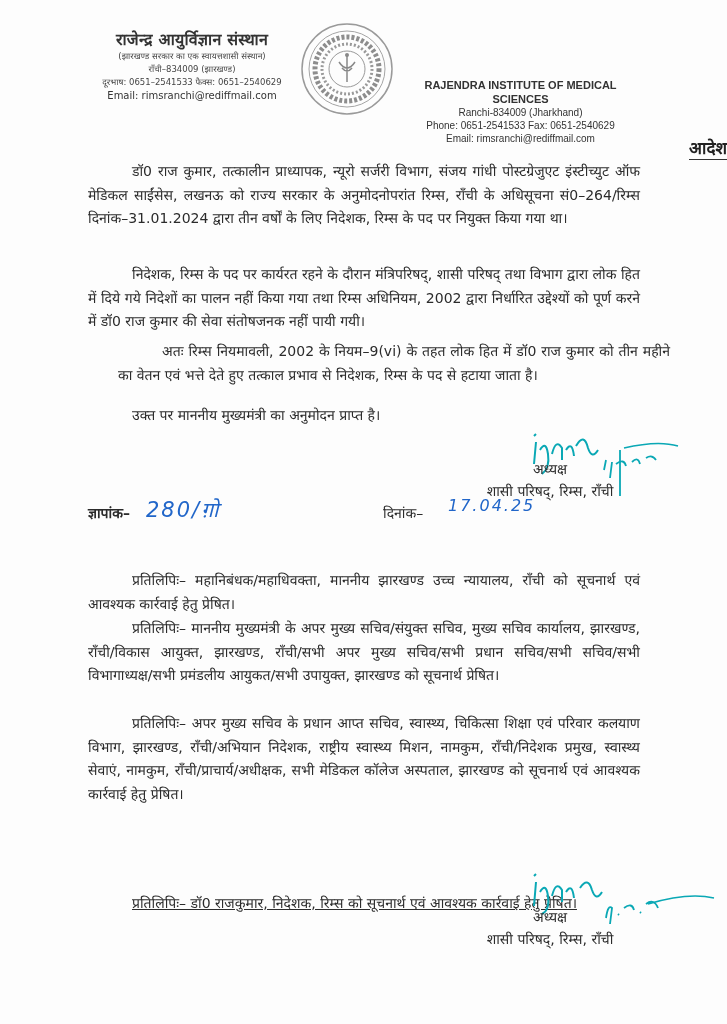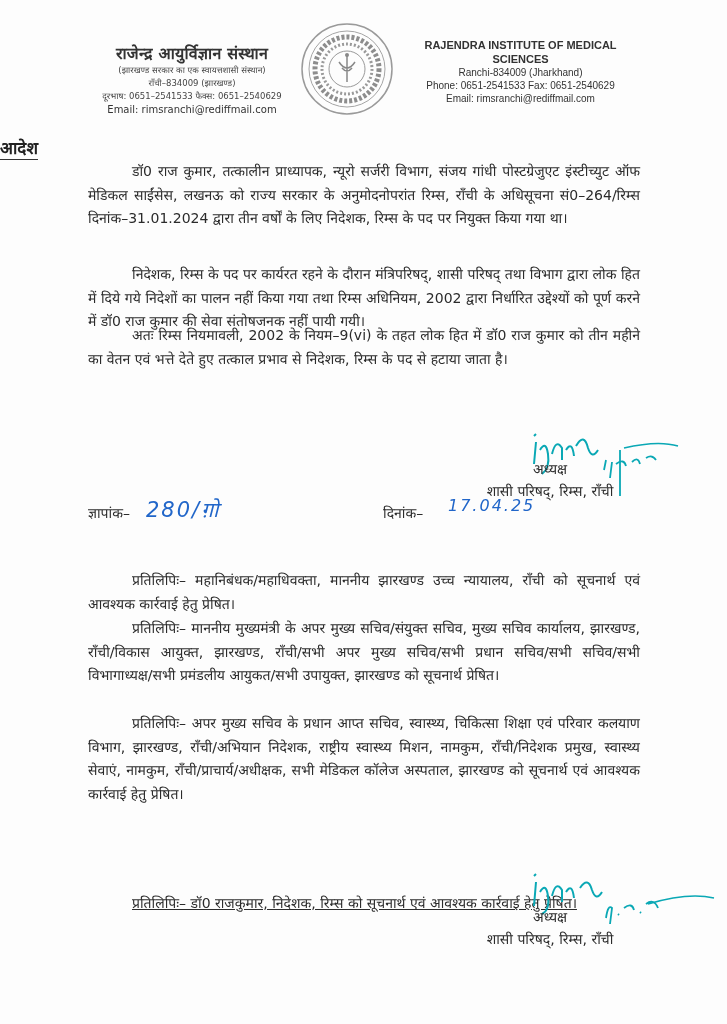--- a/index.html
+++ b/index.html
@@ -3,32 +3,32 @@
 <meta charset="utf-8">
 <style>
   html, body { margin: 0; padding: 0; }
   body {
     width: 727px; height: 1024px; background: #ffffff; position: relative; overflow: hidden;
     font-family: "DejaVu Sans", sans-serif; color: #2a2a2a;
   }
   .page { position: absolute; left: 0; top: 0; width: 727px; height: 1024px; background: #fdfdfd; }
 
   
-  .lh-left { position: absolute; left: 82px; top: 30px; width: 220px; text-align: center; color: #333; margin-top: 14px; }
+  .lh-left { position: absolute; left: 82px; top: 30px; width: 220px; text-align: center; color: #333; }
   .lh-left .t1 { font-size: 16px; font-weight: bold; line-height: 20px; letter-spacing: 0.2px; }
   .lh-left .t2 { font-size: 8.5px; line-height: 13px; color: #444; }
   .lh-left .t3 { font-size: 10px; line-height: 14px; color: #333; }
   .lh-right { position: absolute; left: 398px; top: 38px; width: 245px; text-align: center; color: #333;
     font-family: "Liberation Sans", sans-serif; }
-  .lh-right .r1 { font-size: 11px; font-weight: bold; line-height: 14px; }
+  .lh-right .r1 { font-size: 11px; font-weight: bold; line-height: 14px; margin-top: 40px; }
   .lh-right .r2 { font-size: 10px; line-height: 13px; }
   .emblem { position: absolute; left: 300px; top: 22px; width: 94px; height: 94px; }
 
   
-  .title { position: absolute; left: 0; width: 727px; top: 136px; text-align: left; }
+  .title { position: absolute; left: 0; width: 727px; top: 136px; text-align: right; }
   .title span { font-size: 17px; font-weight: bold; border-bottom: 1.5px solid #333; padding-bottom: 1px; color: #222; }
   .para { position: absolute; left: 88px; width: 552px; font-size: 14px; line-height: 23.5px;
     text-align: justify; text-align-last: left; color: #2b2b2b; }
   .para .indent { display: inline-block; width: 44px; }
 
   .sig-block { position: absolute; text-align: center; font-size: 14px; line-height: 22px; color: #2b2b2b; }
   .hand { position: absolute; font-family: "DejaVu Sans", sans-serif; font-style: italic; }
   .hand-blue { color: #2166c9; }
   .hand-teal { color: #0aa8b5; }
   .ref-line { position: absolute; left: 88px; top: 497px; width: 560px; height: 28px; font-size: 14px; color: #2b2b2b; }
@@ -64,37 +64,38 @@
     <div class="r2">Phone: 0651-2541533 Fax: 0651-2540629</div>
     <div class="r2">Email: rimsranchi@rediffmail.com</div>
   </div>
 
   <div class="title">
     <span>आदेश</span>
   </div>
 
   <div class="para" style="top:160px;"><span class="indent"></span><span>डॉ0 राज कुमार, तत्कालीन प्राध्यापक, न्यूरो सर्जरी विभाग, संजय गांधी पोस्टग्रेजुएट इंस्टीच्युट ऑफ मेडिकल साईंसेस, लखनऊ को राज्य सरकार के अनुमोदनोपरांत रिम्स, राँची के अधिसूचना सं0–264/रिम्स दिनांक–31.01.2024 द्वारा तीन वर्षों के लिए निदेशक, रिम्स के पद पर नियुक्त किया गया था।</span></div>
   <div class="para" style="top:263px;"><span class="indent"></span><span>निदेशक, रिम्स के पद पर कार्यरत रहने के दौरान मंत्रिपरिषद्, शासी परिषद् तथा विभाग द्वारा लोक हित में दिये गये निदेशों का पालन नहीं किया गया तथा रिम्स अधिनियम, 2002 द्वारा निर्धारित उद्देश्यों को पूर्ण करने में डॉ0 राज कुमार की सेवा संतोषजनक नहीं पायी गयी।</span></div>
-  <div class="para" style="top:324px;"><span class="indent"></span><span>अतः रिम्स नियमावली, 2002 के नियम–9(vi) के तहत लोक हित में डॉ0 राज कुमार को तीन महीने का वेतन एवं भत्ते देते हुए तत्काल प्रभाव से निदेशक, रिम्स के पद से हटाया जाता है।</span></div>
+  <div class="para" style="top:340px;margin-left:30px;"><span class="indent"></span><span>अतः रिम्स नियमावली, 2002 के नियम–9(vi) के तहत लोक हित में डॉ0 राज कुमार को तीन महीने का वेतन एवं भत्ते देते हुए तत्काल प्रभाव से निदेशक, रिम्स के पद से हटाया जाता है।</span></div>
+  <div class="para" style="top:404px;"><span class="indent"></span><span>उक्त पर माननीय मुख्यमंत्री का अनुमोदन प्राप्त है।</span></div>
 
   <div class="hand hand-teal" style="left:528px; top:420px;">
     <svg width="170" height="80" viewBox="0 0 170 80">
       <path d="M6 16 L8 14 M8 22 L6 44 M12 30 Q18 20 20 34 Q22 48 14 54 M24 34 Q28 18 34 28 L34 40 M38 30 Q44 20 46 36 M48 26 Q56 12 60 28 Q64 40 70 30" fill="none" stroke="#0aa8b5" stroke-width="2"></path>
       <path d="M76 50 L78 40 M84 42 L82 58 M88 44 Q96 38 98 46 M104 42 Q110 36 112 44 M118 38 Q124 34 128 40" fill="none" stroke="#0aa8b5" stroke-width="1.8"></path>
       <path d="M92 30 L92 76" stroke="#0aa8b5" stroke-width="1.8"></path>
       <path d="M96 28 Q130 20 150 26" fill="none" stroke="#0aa8b5" stroke-width="1.6"></path>
     </svg>
   </div>
   <div class="sig-block" style="left:470px; top:458px; width:160px;">
     <div>अध्यक्ष</div>
     <div>शासी परिषद्, रिम्स, राँची</div>
   </div>
 
   <div class="ref-line">
-    <span style="position:absolute; left:0; top:6px;">ज्ञापांक–</span>
+    <span style="position:absolute; left:0; top:6px;font-weight:bold;">ज्ञापांक–</span>
     <span class="hand hand-blue" style="left:58px; top:-2px; font-size:21px; letter-spacing:2px;">280/ग़ो</span>
     <span style="position:absolute; left:295px; top:6px;">दिनांक–</span>
     <span class="hand hand-blue" style="left:360px; top:-1px; font-size:16px; letter-spacing:2px;">17.04.25</span>
   </div>
 
   <div class="para" style="top:569px;"><span class="indent"></span><span>प्रतिलिपिः– महानिबंधक/महाधिवक्ता, माननीय झारखण्ड उच्च न्यायालय, राँची को सूचनार्थ एवं आवश्यक कार्रवाई हेतु प्रेषित।</span></div>
   <div class="para" style="top:617px;"><span class="indent"></span><span>प्रतिलिपिः– माननीय मुख्यमंत्री के अपर मुख्य सचिव/संयुक्त सचिव, मुख्य सचिव कार्यालय, झारखण्ड, राँची/विकास आयुक्त, झारखण्ड, राँची/सभी अपर मुख्य सचिव/सभी प्रधान सचिव/सभी सचिव/सभी विभागाध्यक्ष/सभी प्रमंडलीय आयुकत/सभी उपायुक्त, झारखण्ड को सूचनार्थ प्रेषित।</span></div>
   <div class="para" style="top:712px;"><span class="indent"></span><span>प्रतिलिपिः– अपर मुख्य सचिव के प्रधान आप्त सचिव, स्वास्थ्य, चिकित्सा शिक्षा एवं परिवार कलयाण विभाग, झारखण्ड, राँची/अभियान निदेशक, राष्ट्रीय स्वास्थ्य मिशन, नामकुम, राँची/निदेशक प्रमुख, स्वास्थ्य सेवाएं, नामकुम, राँची/प्राचार्य/अधीक्षक, सभी मेडिकल कॉलेज अस्पताल, झारखण्ड को सूचनार्थ एवं आवश्यक कार्रवाई हेतु प्रेषित।</span></div>
   <div class="para" style="top:892px;text-decoration:underline;"><span class="indent"></span><span>प्रतिलिपिः– डॉ0 राजकुमार, निदेशक, रिम्स को सूचनार्थ एवं आवश्यक कार्रवाई हेतु प्रेषित।</span></div>
 

